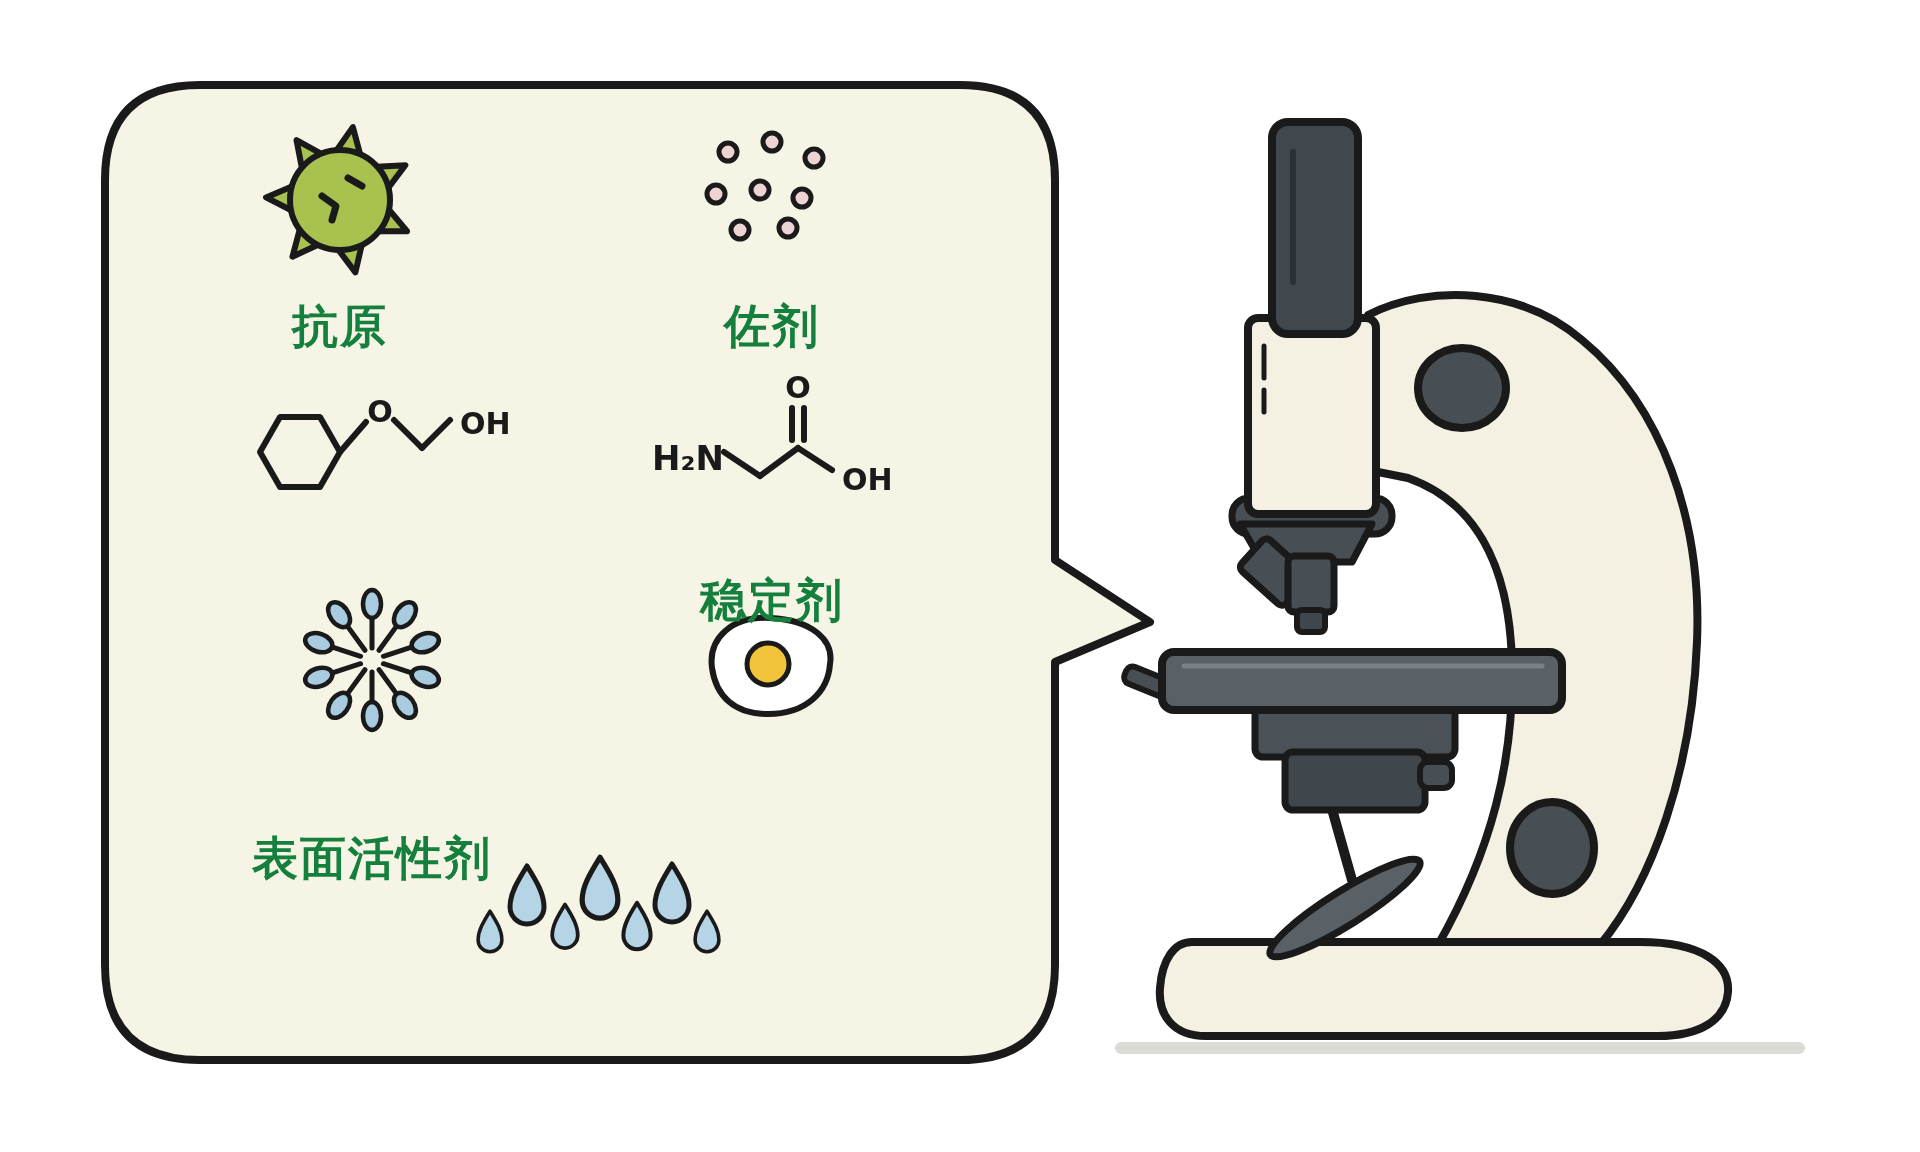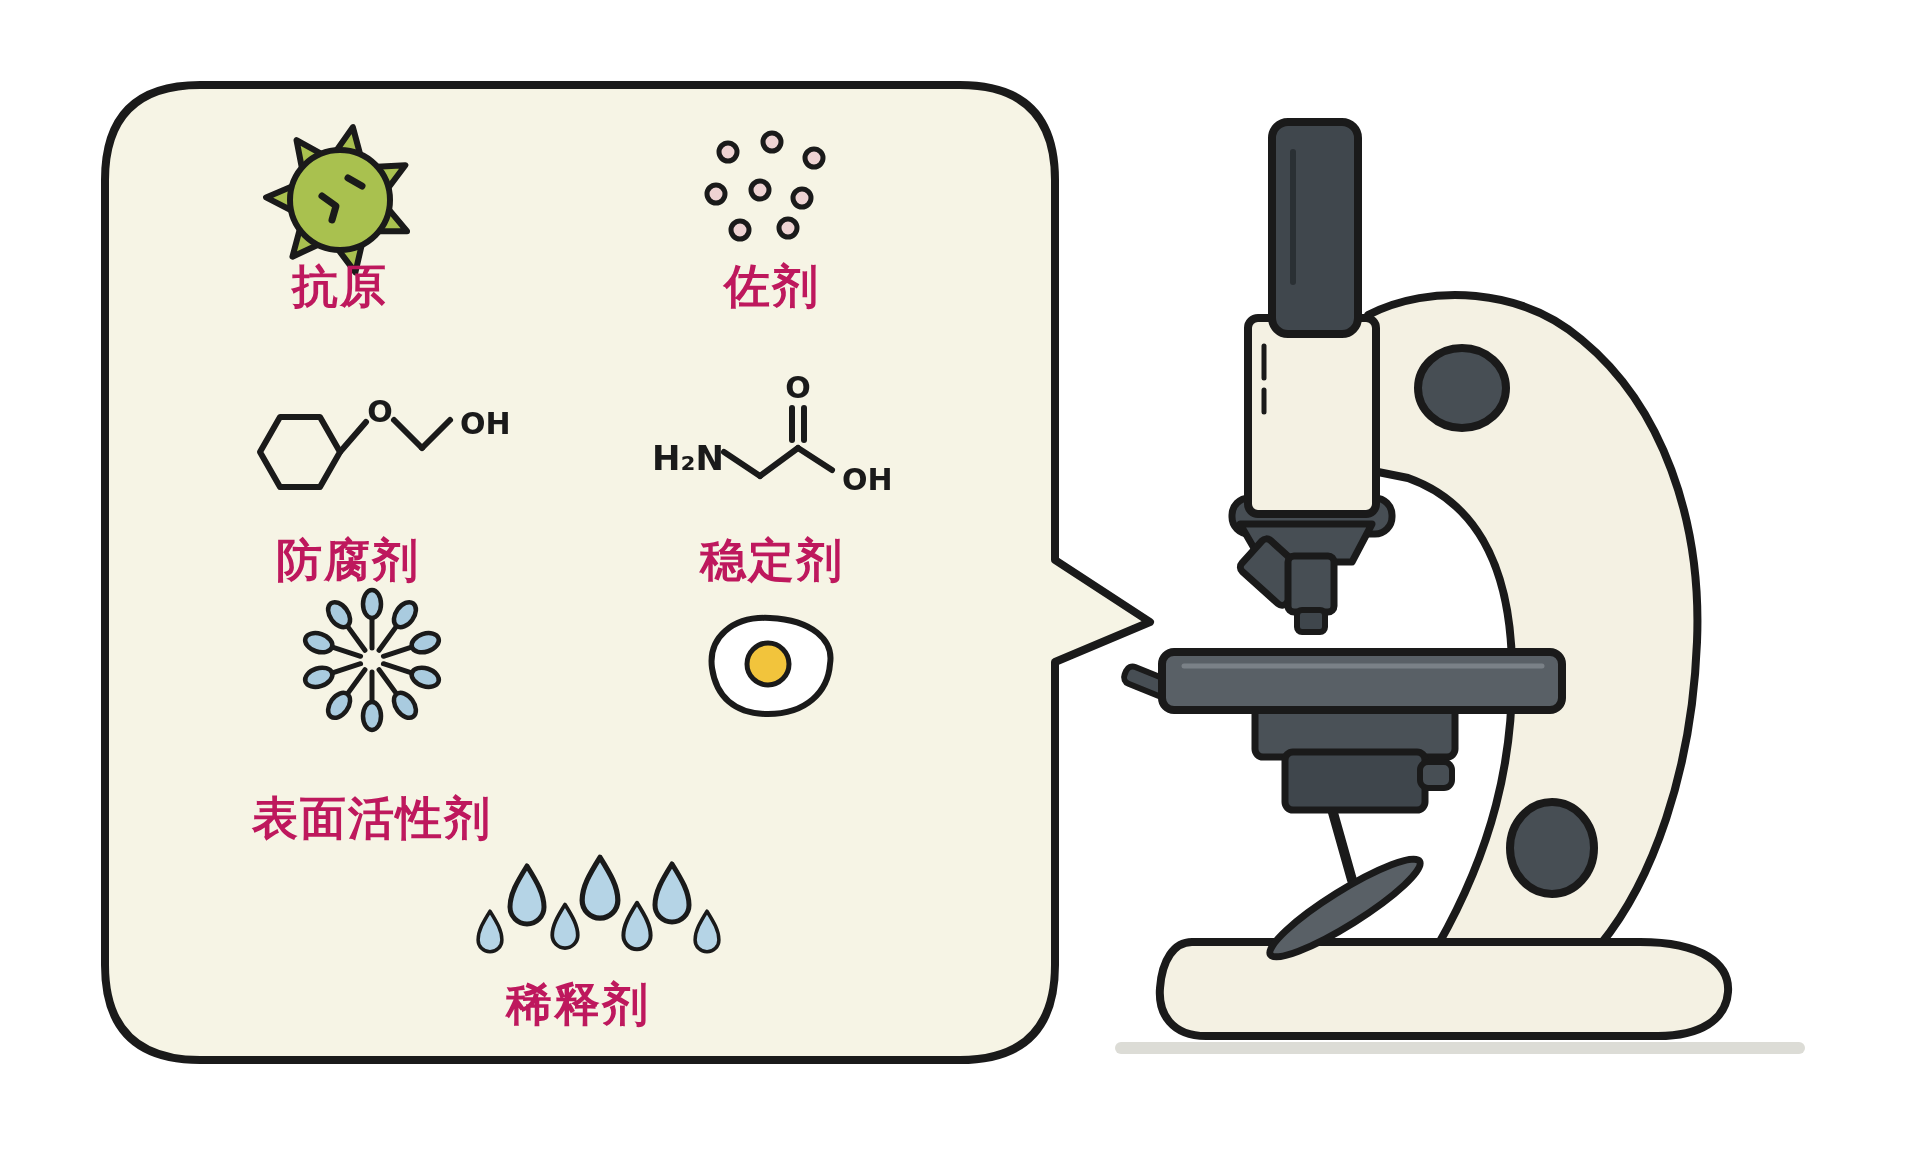--- a/index.html
+++ b/index.html
@@ -19,23 +19,24 @@
     position: absolute;
     left: 0;
     top: 0;
   }
   .cjk-label {
     position: absolute;
     transform: translateX(-50%);
     font-family: Liberation Mono, monospace;
     font-size: 46px;
     font-weight: 600;
-    color: #be185d;
+    color: #15803d;
     white-space: nowrap;
     letter-spacing: 2px;
+    margin-top: 40px;
   }
   .chem-text {
     font-family: "DejaVu Sans", "Liberation Sans", sans-serif;
     font-weight: 600;
     fill: #1a1a1a;
   }
 </style>
 </head>
 <body>
 
@@ -239,21 +240,19 @@
       <g transform="translate(707,935) scale(0.7)">
           <path d="M0,-34 C10,-18 17,-6 17,7 A17,17 0 1 1 -17,7 C-17,-6 -10,-18 0,-34 Z"></path>
         </g>
     </g>
   </svg>
 
   <div class="cjk-label" style="left:340px; top:256px;">抗原</div>
 
   <div class="cjk-label" style="left:772px; top:256px;text-align:center;">佐剂</div>
 
-  <div class="cjk-label" style="left:348px; top:530px;">防腐剂</div>
 
   <div class="cjk-label" style="left:772px; top:530px;text-align:center;">稳定剂</div>
 
   <div class="cjk-label" style="left:372px; top:788px;">表面活性剂</div>
 
 
-  <div class="cjk-label" style="left:578px; top:974px;">稀释剂</div>
 </div>
 
 </body></html>

